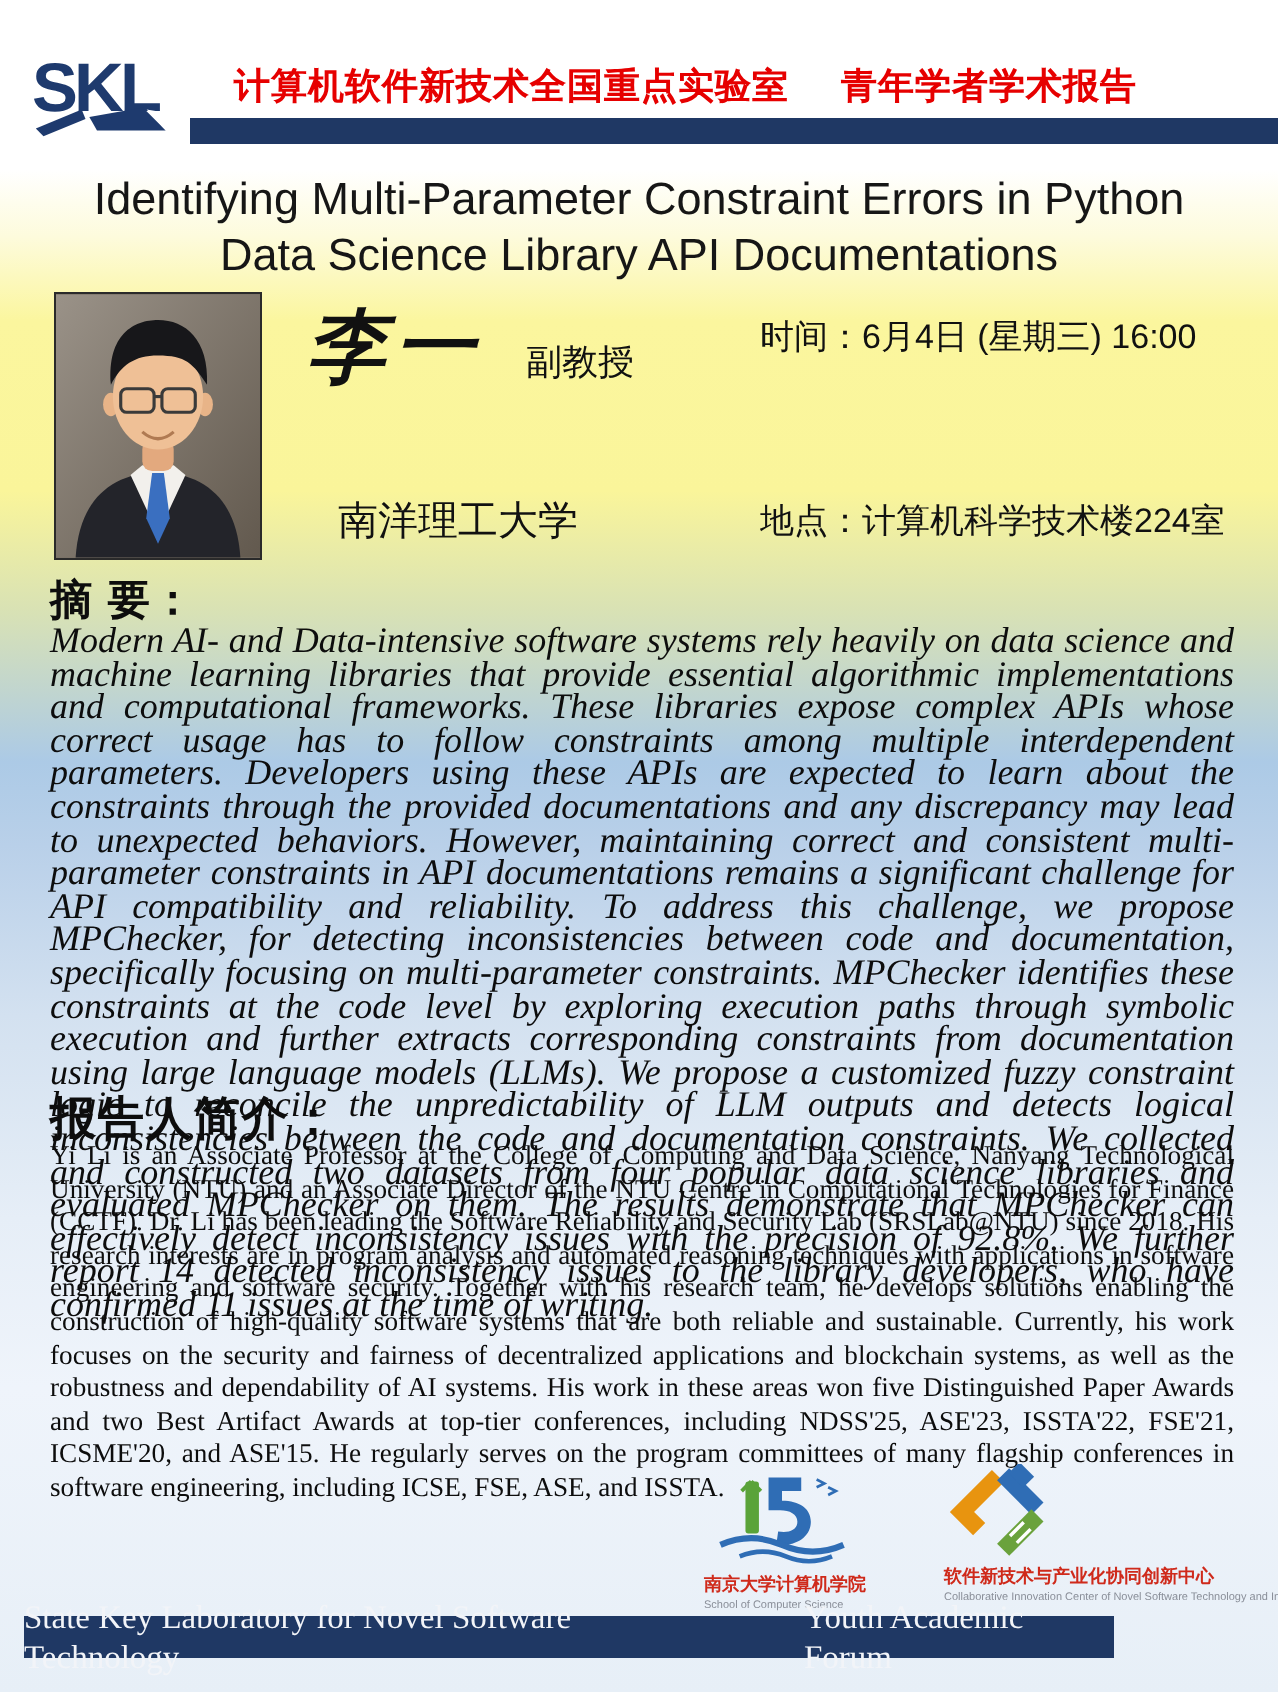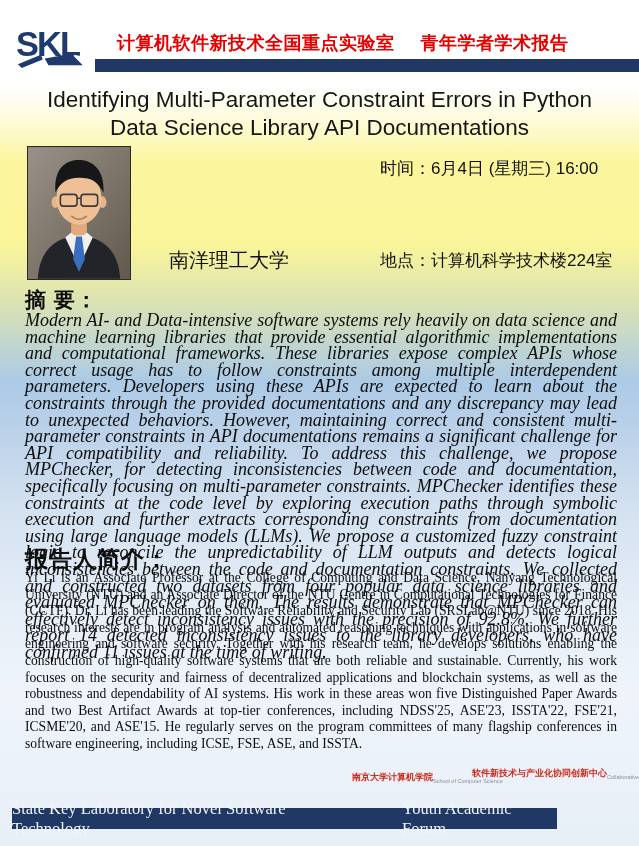--- a/index.html
+++ b/index.html
@@ -65,21 +65,21 @@
   .bio-heading {
     position:absolute; left:25px; top:544px;
     font-size:23px; font-weight:bold; color:#0d0d0d; letter-spacing:1px;text-align:center;
   }
   .bio-body {
     position:absolute; left:25px; top:570px; width:592px;
     font-family:"Liberation Serif", serif;
     font-size:13.6px; line-height:16.6px; text-align:justify; color:#0d0d0d;
   }
   
-  .logo-block { position:absolute; display:flex; align-items:flex-end; }
+  .logo-block { position:absolute; display:flex; flex-direction:column; align-items:flex-start; }
   .logo-nju { left:352px; top:734px; width:120px; }
   .logo-cic { left:472px; top:732px; width:165px; }
   .logo-caption-zh { font-size:9px; font-weight:bold; color:#cf2a1b; margin-top:2px; white-space:nowrap; }
   .logo-caption-en { font-size:5.5px; color:#8a8f99; margin-top:1px; white-space:nowrap; }
   
   .footer-bar {
     position:absolute; left:12px; top:808px; width:545px; height:21px;
     background:#1f3864; color:#f2f4f8;
     font-family:"Liberation Serif", serif; font-size:16.5px;
     display:flex; align-items:center; justify-content:center;
@@ -125,20 +125,23 @@
       <ellipse cx="28" cy="56" rx="4" ry="6" fill="#e8b488"></ellipse>
       <ellipse cx="76" cy="56" rx="4" ry="6" fill="#e8b488"></ellipse>
       <ellipse cx="52" cy="52" rx="23" ry="27" fill="#efc096"></ellipse>
       <path d="M28,46 C26,20 40,13 52,13 C66,13 78,23 77,46 C70,35 66,31 52,31 C40,31 33,36 28,46 Z" fill="#17171a"></path>
       <rect x="33" y="48" width="17" height="12" rx="3" fill="none" stroke="#3a3a3a" stroke-width="1.6"></rect>
       <rect x="54" y="48" width="17" height="12" rx="3" fill="none" stroke="#3a3a3a" stroke-width="1.6"></rect>
       <line x1="50" y1="52" x2="54" y2="52" stroke="#3a3a3a" stroke-width="1.6"></line>
       <path d="M44,70 Q52,77 60,70" fill="none" stroke="#b07a52" stroke-width="1.6"></path>
     </svg>
   </div>
+  <div class="speaker-name-row">
+    <span class="speaker-name">李一</span><span class="speaker-title">副教授</span>
+  </div>
   <div class="speaker-affiliation">南洋理工大学</div>
   <div class="meta-time">时间：6月4日 (星期三) 16:00</div>
   <div class="meta-location">地点：计算机科学技术楼224室</div>
 
   <div class="abstract-heading">摘 要：</div>
   <div class="abstract-body">Modern AI- and Data-intensive software systems rely heavily on data science and machine learning libraries that provide essential algorithmic implementations and computational frameworks. These libraries expose complex APIs whose correct usage has to follow constraints among multiple interdependent parameters. Developers using these APIs are expected to learn about the constraints through the provided documentations and any discrepancy may lead to unexpected behaviors. However, maintaining correct and consistent multi-parameter constraints in API documentations remains a significant challenge for API compatibility and reliability. To address this challenge, we propose MPChecker, for detecting inconsistencies between code and documentation, specifically focusing on multi-parameter constraints. MPChecker identifies these constraints at the code level by exploring execution paths through symbolic execution and further extracts corresponding constraints from documentation using large language models (LLMs). We propose a customized fuzzy constraint logic to reconcile the unpredictability of LLM outputs and detects logical inconsistencies between the code and documentation constraints. We collected and constructed two datasets from four popular data science libraries and evaluated MPChecker on them. The results demonstrate that MPChecker can effectively detect inconsistency issues with the precision of 92.8%. We further report 14 detected inconsistency issues to the library developers, who have confirmed 11 issues at the time of writing.</div>
 
   <div class="bio-heading">报告人简介：</div>
   <div class="bio-body">Yi Li is an Associate Professor at the College of Computing and Data Science, Nanyang Technological University (NTU) and an Associate Director of the NTU Centre in Computational Technologies for Finance (CCTF). Dr. Li has been leading the Software Reliability and Security Lab (SRSLab@NTU) since 2018. His research interests are in program analysis and automated reasoning techniques with applications in software engineering and software security. Together with his research team, he develops solutions enabling the construction of high-quality software systems that are both reliable and sustainable. Currently, his work focuses on the security and fairness of decentralized applications and blockchain systems, as well as the robustness and dependability of AI systems. His work in these areas won five Distinguished Paper Awards and two Best Artifact Awards at top-tier conferences, including NDSS'25, ASE'23, ISSTA'22, FSE'21, ICSME'20, and ASE'15. He regularly serves on the program committees of many flagship conferences in software engineering, including ICSE, FSE, ASE, and ISSTA.</div>
 

